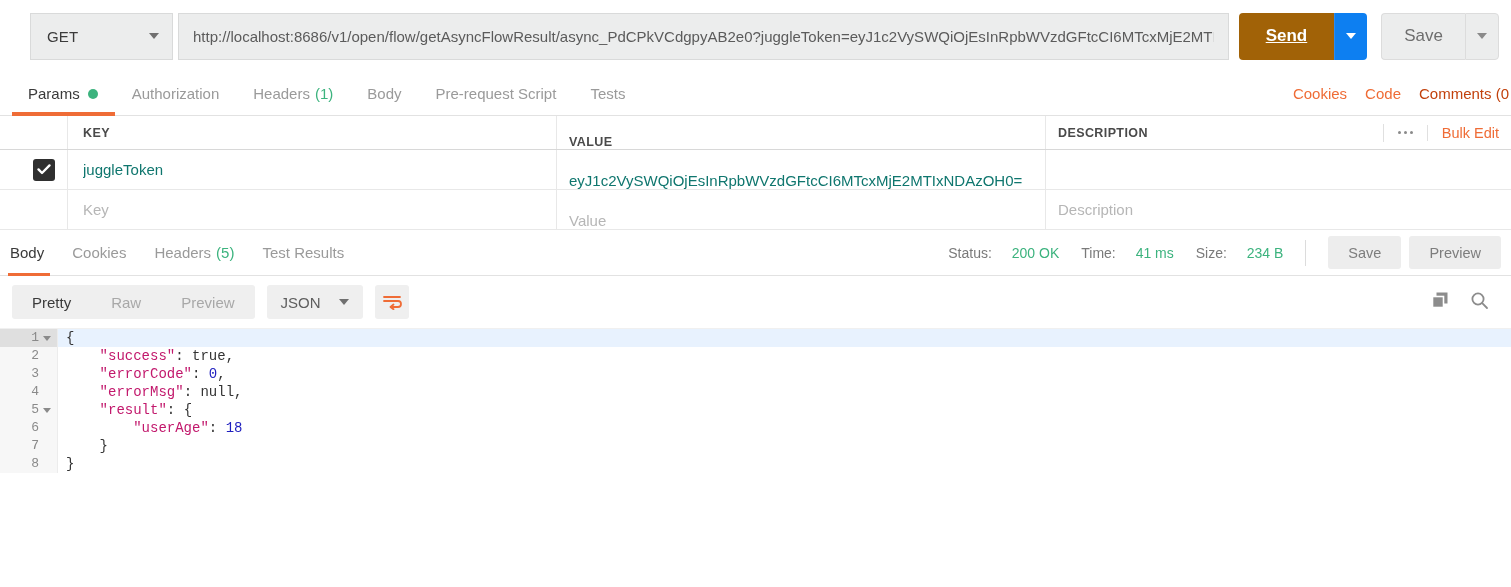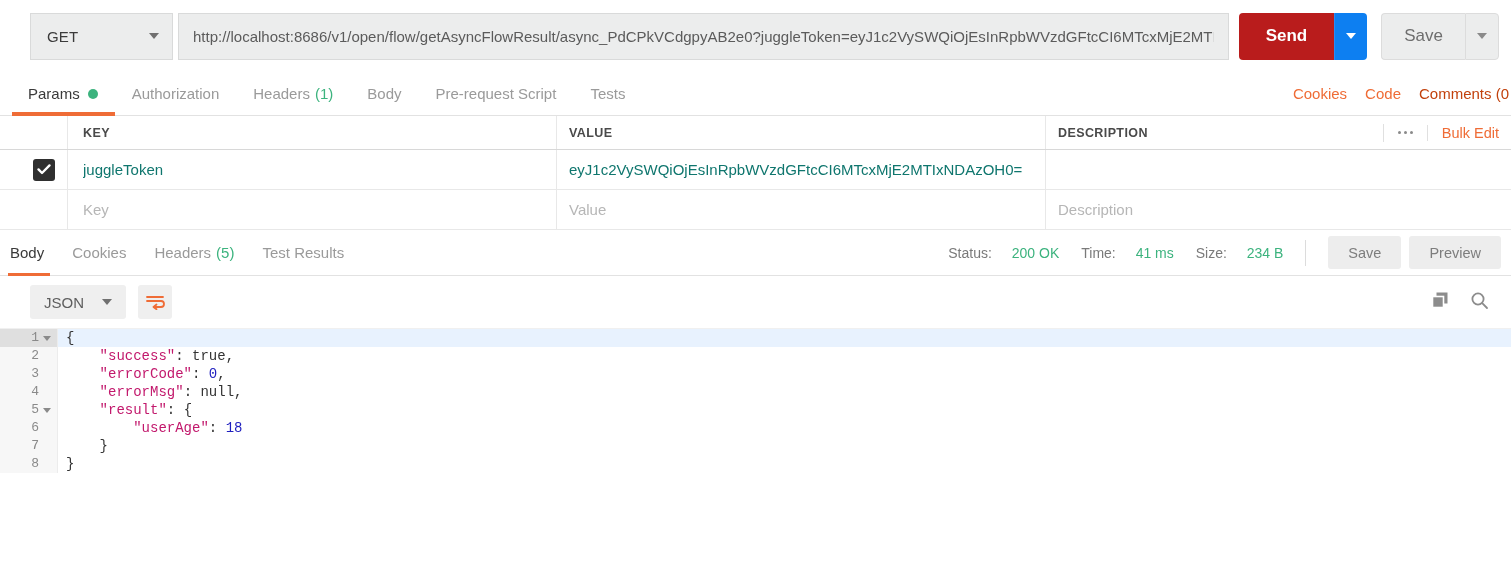--- a/index.html
+++ b/index.html
@@ -34,25 +34,25 @@
     background: #eceded; border: 1px solid #d9dada;
     display: flex; align-items: center; padding: 0 14px;
     overflow: hidden; cursor: text;
   }
   .url-text {
     font-size: 15px; color: #5b5b5b; white-space: nowrap;
     overflow: hidden; text-overflow: clip;
   }
   .send-group { display: flex; margin-left: 10px; flex: 0 0 auto; }
   .send-btn {
-    background: #b91c1c; color: #fff; height: 47px;
+    background: #a16207; color: #fff; height: 47px;
     padding: 0 27px; border: none; border-radius: 4px 0 0 4px;
     font-size: 17px; font-weight: bold; cursor: pointer;
     font-family: "Liberation Sans", sans-serif;
-    display:flex; align-items:center;
+    display:flex; align-items:center;text-decoration:underline;
   }
   .send-caret {
     background: #0d7ff1; width: 33px; height: 47px;
     border-radius: 0 4px 4px 0; border: none; cursor: pointer;
     display: flex; align-items: center; justify-content: center;
     border-left: 1px solid #2a8cf3;
   }
   .send-caret i {
     width:0;height:0;border-left:5px solid transparent;
     border-right:5px solid transparent;border-top:6px solid #fff;
@@ -111,21 +111,21 @@
   .c-check {
     width: 48px; flex: 0 0 48px; border-right: 1px solid #e8e8e8;
     display: flex; align-items: center; justify-content: center;
   }
   .c-key {
     width: 489px; flex: 0 0 489px; border-right: 1px solid #e8e8e8;
     display: flex; align-items: center; padding: 0 15px;
   }
   .c-val {
     width: 489px; flex: 0 0 489px; border-right: 1px solid #e8e8e8;
-    display: flex; align-items: center; padding: 0 12px; overflow: hidden;
+    display: flex; align-items: flex-end; padding: 0 12px; overflow: hidden;
   }
   .c-desc {
     flex: 1 1 auto; display: flex; align-items: center;
     padding: 0 12px; overflow: hidden;
   }
   .prow.head .c-check, .prow.head .c-key,
   .prow.head .c-val, .prow.head .c-desc { height: 33px; }
   .prow.data .c-check, .prow.data .c-key,
   .prow.data .c-val, .prow.data .c-desc { height: 39px; }
   .th {
@@ -189,21 +189,21 @@
     align-items: stretch; overflow: hidden;
   }
   .seg div {
     display: flex; align-items: center; padding: 0 20px;
     font-size: 15px; color: #a8a8a8; cursor: pointer;
   }
   .seg div.on { color: #3a3a3a; }
   .json-sel {
     display: flex; align-items: center; gap: 18px;
     background: #efefef; border-radius: 3px; height: 34px;
-    padding: 0 14px; margin-left: 18px; cursor: pointer;
+    padding: 0 14px; margin-left: 12px; cursor: pointer;
   }
   .json-sel span { font-size: 15px; color: #5e5e5e; }
   .wrap-btn {
     width: 34px; height: 34px; background: #efefef; border-radius: 3px;
     margin-left: 12px; display: flex; align-items: center; justify-content: center;
     cursor: pointer;
   }
   .resp-icons {
     margin-left: auto; display: flex; align-items: center; gap: 20px;
     padding-right: 10px;
@@ -379,20 +379,25 @@
         <span>Size:</span>
         <b>234 B</b>
       </span>
       <span class="vsep"></span>
       <button class="sm-btn">Save</button>
       <button class="sm-btn">Preview</button>
     </div>
   </div>
 
   <div class="fmt-bar">
+    <div class="seg">
+      <div class="on">Pretty</div>
+      <div>Raw</div>
+      <div>Preview</div>
+    </div>
     <div class="json-sel">
       <span>JSON</span>
       <span class="caret-down"></span>
     </div>
     <div class="wrap-btn">
       <svg width="20" height="16" viewBox="0 0 20 16">
         <path d="M2 3 H18" stroke="#ef6c36" stroke-width="1.8" stroke-linecap="round"></path>
         <path d="M2 7 H16 a3 3 0 0 1 0 6 H9" stroke="#ef6c36" stroke-width="1.8" fill="none" stroke-linecap="round"></path>
         <path d="M11.5 10.5 L8.5 13 L11.5 15.2" stroke="#ef6c36" stroke-width="1.8" fill="none" stroke-linecap="round" stroke-linejoin="round"></path>
       </svg>

